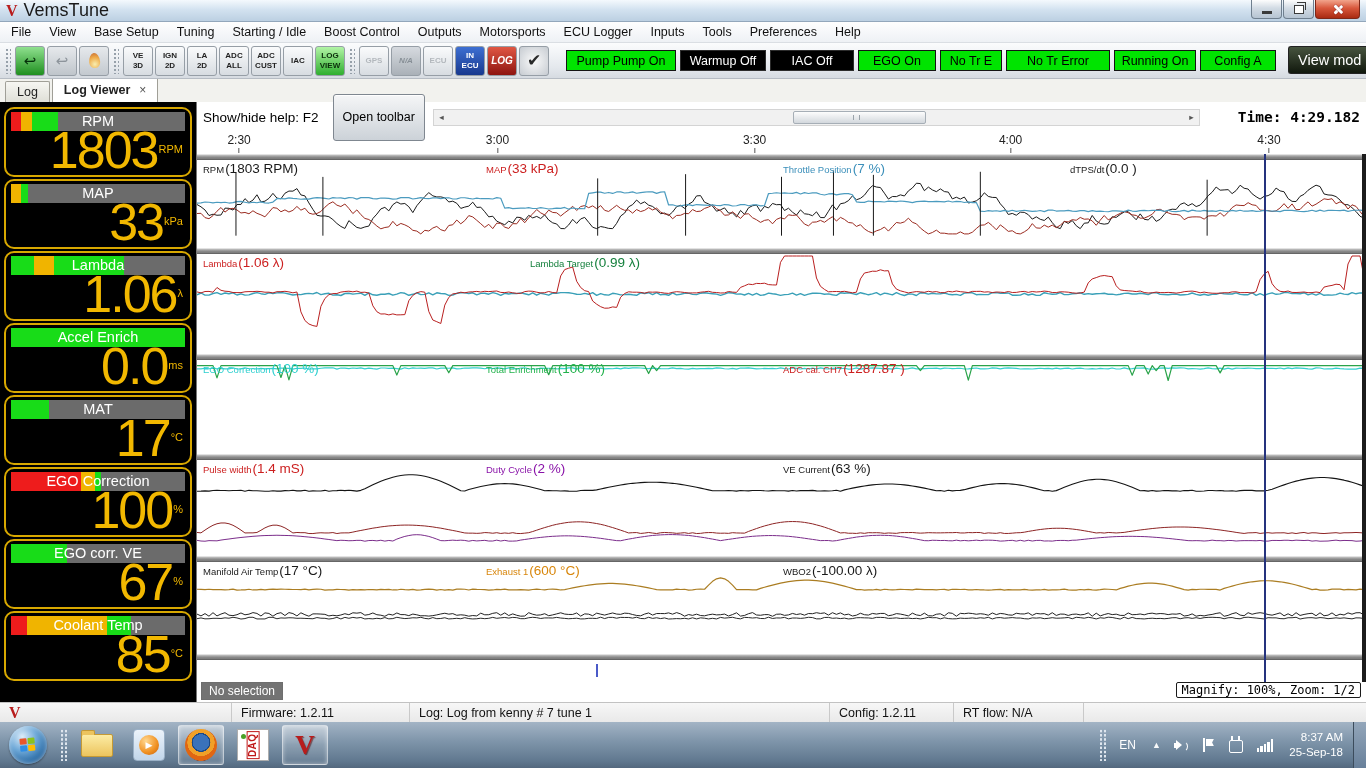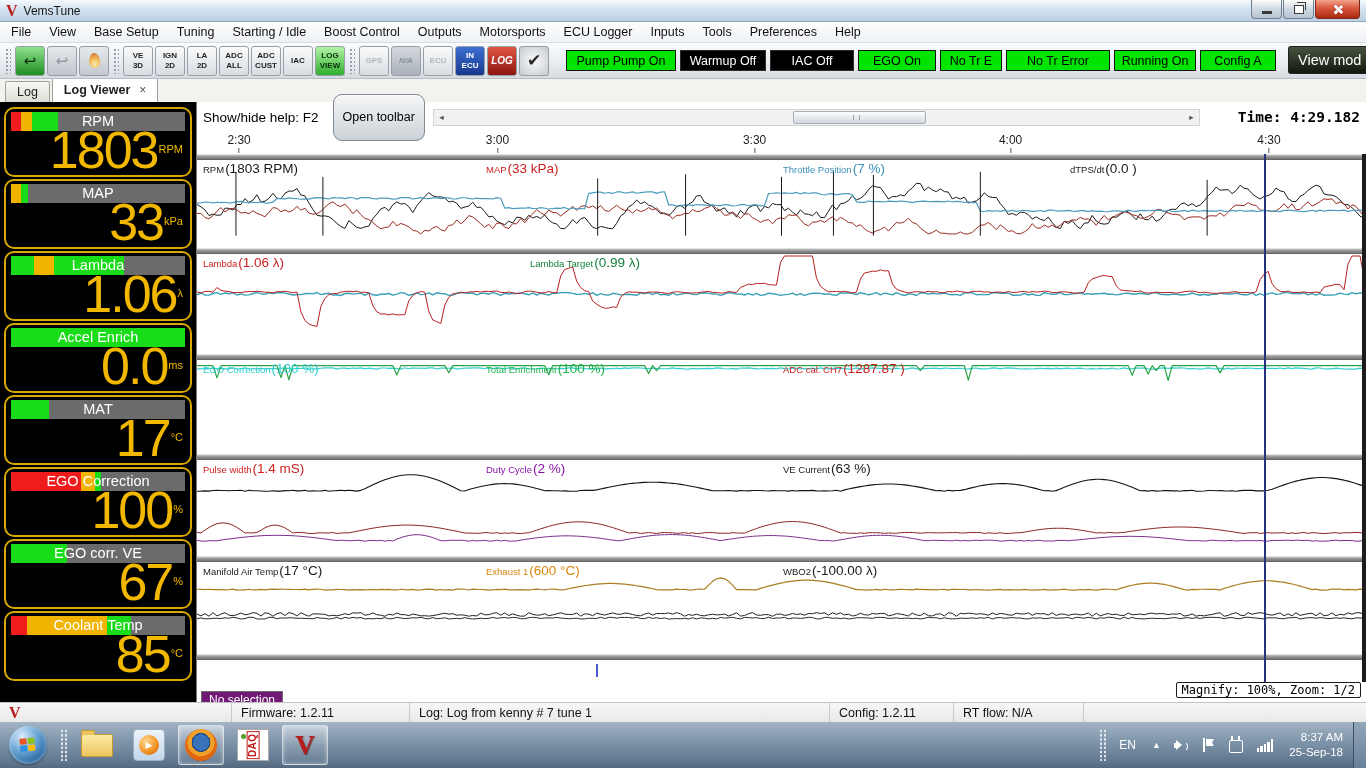--- a/index.html
+++ b/index.html
@@ -2,21 +2,21 @@
 <html><head>
 <meta charset="utf-8">
 <style>
   html,body{margin:0;padding:0;background:#444;}
   #app{position:relative;width:1366px;height:768px;overflow:hidden;background:#fff;
        font-family:"Liberation Sans",sans-serif;-webkit-font-smoothing:antialiased;}
   
   .titlebar{height:22px;background:linear-gradient(#f4f9fd,#d3e2f0 45%,#bcd0e2);
     border-bottom:1px solid #93a7bb;display:flex;align-items:center;padding-left:6px;box-sizing:border-box;position:relative;}
   .v-logo{color:#b81c1c;font-family:"Liberation Serif",serif;font-weight:bold;font-size:16px;margin-right:6px;line-height:1;}
-  .wtitle{font-size:12px;color:#1a1a1a;}
+  .wtitle{font-size:18px;color:#1a1a1a;}
   .winbtns{position:absolute;top:0;right:6px;display:flex;}
   .wbtn{width:29px;height:18px;border:1px solid #6f7f8e;border-top:none;margin-left:1px;
     background:linear-gradient(#fdfdfd,#d2dbe4 45%,#b6c4d2);border-radius:0 0 4px 4px;
     display:flex;align-items:center;justify-content:center;position:relative;}
   .minbar{width:10px;height:3px;background:#3a3a3a;margin-top:6px;}
   .restsq{width:8px;height:7px;border:1px solid #3a3a3a;background:#fff;position:relative;}
   .restsq:before{content:'';position:absolute;left:2px;top:-4px;width:8px;height:7px;border:1px solid #3a3a3a;border-left:none;border-bottom:none;}
   .wbtn.close{width:43px;background:linear-gradient(#f2a48c,#d8573c 45%,#a92a12);border-color:#7e2718;}
   .closex{position:relative;width:11px;height:11px;}
   .closex:before,.closex:after{content:'';position:absolute;left:5px;top:0;width:2.5px;height:11px;background:#fff;border-radius:1px;box-shadow:0 0 1px #601;}
@@ -66,21 +66,21 @@
   .gsegs{position:absolute;left:0;top:0;right:0;bottom:0;display:flex;}
   .gseg{height:100%;flex:none;}
   .gname{position:relative;display:block;width:100%;text-align:center;color:#fff;font-size:14.5px;line-height:19px;z-index:1;white-space:nowrap;}
   .gval{position:absolute;right:7px;bottom:1px;display:flex;align-items:center;color:#f2b800;
     font-size:52px;line-height:.88;letter-spacing:-2px;}
   .gunit{font-size:11px;letter-spacing:0;margin-left:1px;margin-bottom:3px;line-height:1;}
   
   .viewer{flex:1;background:#fff;position:relative;display:flex;flex-direction:column;border-left:1px solid #777;box-sizing:border-box;}
   .vtop{height:30px;display:flex;align-items:center;padding:0 6px;font-size:13.5px;color:#000;flex:none;}
   .helptext{margin-right:14px;white-space:nowrap;}
-  .opentb{height:21px;padding:12px 9px;border:1px solid #7f8790;border-radius:9px;font-size:12.5px;
+  .opentb{height:21px;padding:12px 9px;border:1px solid #7f8790;border-radius:3px;font-size:12.5px;
     background:linear-gradient(#f5f6f7,#ccd2d8);display:flex;align-items:center;margin-right:8px;box-shadow:inset 0 1px 0 #fff;white-space:nowrap;}
   .hscroll{flex:1;height:17px;background:#f1f1f1;border:1px solid #d4d4d4;position:relative;display:flex;align-items:center;box-sizing:border-box;}
   .harrow{width:15px;text-align:center;font-size:7.5px;color:#555;flex:none;}
   .harrow.right{position:absolute;right:0;}
   .hthumb{position:absolute;left:47%;width:17%;top:1px;bottom:1px;background:linear-gradient(#fdfdfd,#d3d8dd);
     border:1px solid #a6aeb6;border-radius:2px;}
   .hthumb:after{content:'';position:absolute;left:45%;top:3px;bottom:3px;width:5px;
     border-left:1px solid #9aa2aa;border-right:1px solid #9aa2aa;}
   .timedisp{width:152px;text-align:right;font-family:"DejaVu Sans Mono",monospace;font-weight:bold;font-size:14.5px;margin-left:8px;white-space:nowrap;flex:none;}
   .axisrow{height:22px;position:relative;font-size:12px;color:#222;flex:none;}
@@ -94,21 +94,21 @@
   .plabels{position:absolute;top:1px;left:0;right:0;height:20px;z-index:2;pointer-events:none;}
   .sig{position:absolute;display:flex;align-items:baseline;white-space:nowrap;}
   .sname{font-size:9.5px;}
   .sval{font-size:13.5px;margin-left:1px;}
   .c0{left:6px}.c1{left:289px}.c2{left:586px}.c3{left:873px}
   .bstrip{height:22px;position:relative;flex:none;}
   .btick{position:absolute;top:4px;width:2px;height:13px;background:#4a5ac8;}
   .cursorline{position:absolute;top:0;bottom:0;width:1.5px;background:#25337e;z-index:3;}
   .vscrollstrip{position:absolute;right:0;top:0;bottom:0;width:4px;background:#1c1c1c;z-index:4;}
   .badges{height:20px;position:relative;flex:none;}
-  .nosel{position:absolute;left:4px;top:9px;background:#701a75;color:#fff;font-size:12px;padding:1px 7px;border:1px solid #6e6e6e;}
+  .nosel{position:absolute;left:4px;top:0;background:#737373;color:#fff;font-size:12px;padding:1px 7px;border:1px solid #6e6e6e;}
   .magnify{position:absolute;right:5px;top:0;background:#fff;border:1.5px solid #1a1a1a;border-radius:2px;
     font-family:"DejaVu Sans Mono",monospace;font-size:12px;padding:0 5px;white-space:nowrap;}
   
   .statusbar{position:absolute;top:702px;left:0;width:1366px;height:20px;background:linear-gradient(#f7f7f7,#e9e9e9);
     border-top:1px solid #c2c2c2;display:flex;align-items:center;font-size:12.5px;color:#111;box-sizing:border-box;}
   .sseg{height:100%;display:flex;align-items:center;padding:0 9px;border-right:1px solid #c9c9c9;box-sizing:border-box;flex:none;white-space:nowrap;}
   .sseg.last{flex:1;border-right:none;}
   
   .taskbar{position:absolute;top:722px;left:0;width:1366px;height:46px;display:flex;align-items:center;
     background:linear-gradient(#a3b4c5,#8096ab 40%,#60788f 85%,#53687e);box-sizing:border-box;}

